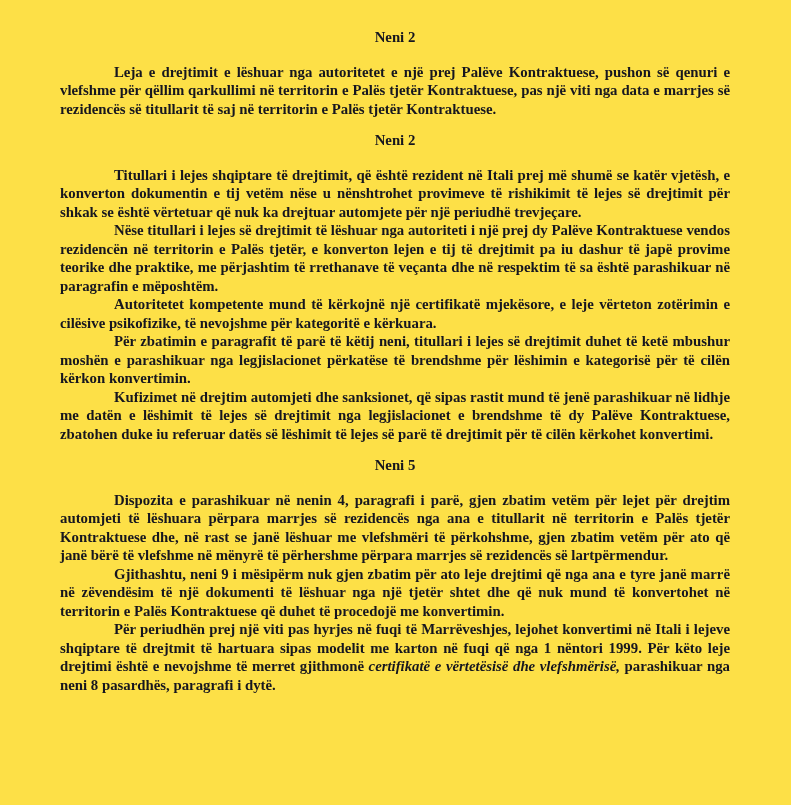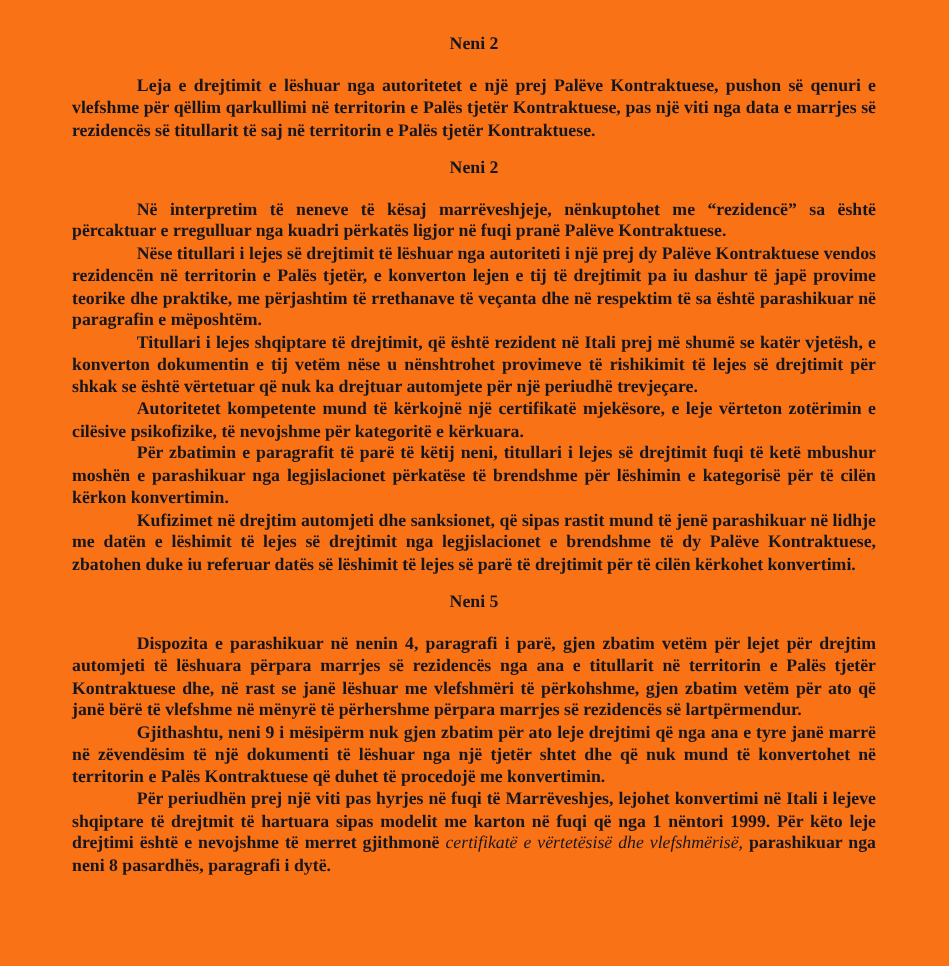--- a/index.html
+++ b/index.html
@@ -10,21 +10,21 @@
   body {
     width: 791px;
     height: 805px;
     overflow: hidden;
   }
   .page {
     box-sizing: border-box;
     width: 791px;
     height: 805px;
     padding: 28px 61px 0 60px;
-    background: #f97316;
+    background: #fde047;
     color: #16161f;
     font-family: "Liberation Serif", "DejaVu Serif", serif;
     font-weight: 700;
     font-size: 14.8px;
     line-height: 18.5px;
     text-align: justify;
   }
   .article-heading {
     text-align: center;
     font-size: 14.8px;
@@ -34,38 +34,37 @@
   }
   .article-heading.first {
     margin-top: 0;
   }
   .para {
     margin: 0;
     text-indent: 54px;
   }
   .italic-phrase {
     font-style: italic;
-    font-weight: 400;
+    font-weight: 700;
   }
 </style>
 </head>
 <body>
 
 <div class="page">
 
   <h2 class="article-heading first">Neni 2</h2>
   <p class="para">Leja e drejtimit e lëshuar nga autoritetet e një prej Palëve Kontraktuese, pushon së qenuri e vlefshme për qëllim qarkullimi në territorin e Palës tjetër Kontraktuese, pas një viti nga data e marrjes së rezidencës së titullarit të saj në territorin e Palës tjetër Kontraktuese.</p>
 
   <h2 class="article-heading">Neni 2</h2>
-  <p class="para">Në interpretim të neneve të kësaj marrëveshjeje, nënkuptohet me “rezidencë” sa është përcaktuar e rregulluar nga kuadri përkatës ligjor në fuqi pranë Palëve Kontraktuese.</p>
 
+  <p class="para">Titullari i lejes shqiptare të drejtimit, që është rezident në Itali prej më shumë se katër vjetësh, e konverton dokumentin e tij vetëm nëse u nënshtrohet provimeve të rishikimit të lejes së drejtimit për shkak se është vërtetuar që nuk ka drejtuar automjete për një periudhë trevjeçare.</p>
   <p class="para">Nëse titullari i lejes së drejtimit të lëshuar nga autoriteti i një prej dy Palëve Kontraktuese vendos rezidencën në territorin e Palës tjetër, e konverton lejen e tij të drejtimit pa iu dashur të japë provime teorike dhe praktike, me përjashtim të rrethanave të veçanta dhe në respektim të sa është parashikuar në paragrafin e mëposhtëm.</p>
-  <p class="para">Titullari i lejes shqiptare të drejtimit, që është rezident në Itali prej më shumë se katër vjetësh, e konverton dokumentin e tij vetëm nëse u nënshtrohet provimeve të rishikimit të lejes së drejtimit për shkak se është vërtetuar që nuk ka drejtuar automjete për një periudhë trevjeçare.</p>
   <p class="para">Autoritetet kompetente mund të kërkojnë një certifikatë mjekësore, e leje vërteton zotërimin e cilësive psikofizike, të nevojshme për kategoritë e kërkuara.</p>
-  <p class="para">Për zbatimin e paragrafit të parë të këtij neni, titullari i lejes së drejtimit fuqi të ketë mbushur moshën e parashikuar nga legjislacionet përkatëse të brendshme për lëshimin e kategorisë për të cilën kërkon konvertimin.</p>
+  <p class="para">Për zbatimin e paragrafit të parë të këtij neni, titullari i lejes së drejtimit duhet të ketë mbushur moshën e parashikuar nga legjislacionet përkatëse të brendshme për lëshimin e kategorisë për të cilën kërkon konvertimin.</p>
   <p class="para">Kufizimet në drejtim automjeti dhe sanksionet, që sipas rastit mund të jenë parashikuar në lidhje me datën e lëshimit të lejes së drejtimit nga legjislacionet e brendshme të dy Palëve Kontraktuese, zbatohen duke iu referuar datës së lëshimit të lejes së parë të drejtimit për të cilën kërkohet konvertimi.</p>
 
   <h2 class="article-heading">Neni 5</h2>
   <p class="para">Dispozita e parashikuar në nenin 4, paragrafi i parë, gjen zbatim vetëm për lejet për drejtim automjeti të lëshuara përpara marrjes së rezidencës nga ana e titullarit në territorin e Palës tjetër Kontraktuese dhe, në rast se janë lëshuar me vlefshmëri të përkohshme, gjen zbatim vetëm për ato që janë bërë të vlefshme në mënyrë të përhershme përpara marrjes së rezidencës së lartpërmendur.</p>
   <p class="para">Gjithashtu, neni 9 i mësipërm nuk gjen zbatim për ato leje drejtimi që nga ana e tyre janë marrë në zëvendësim të një dokumenti të lëshuar nga një tjetër shtet dhe që nuk mund të konvertohet në territorin e Palës Kontraktuese që duhet të procedojë me konvertimin.</p>
   <p class="para"><span>Për periudhën prej një viti pas hyrjes në fuqi të Marrëveshjes, lejohet konvertimi në Itali i lejeve shqiptare të drejtmit të hartuara sipas modelit me karton në fuqi që nga 1 nëntori 1999. Për këto leje drejtimi është e nevojshme të merret gjithmonë </span><span class="italic-phrase">certifikatë e vërtetësisë dhe vlefshmërisë,</span><span> parashikuar nga neni 8 pasardhës, paragrafi i dytë.</span></p>
 
 </div>
 
 </body></html>

